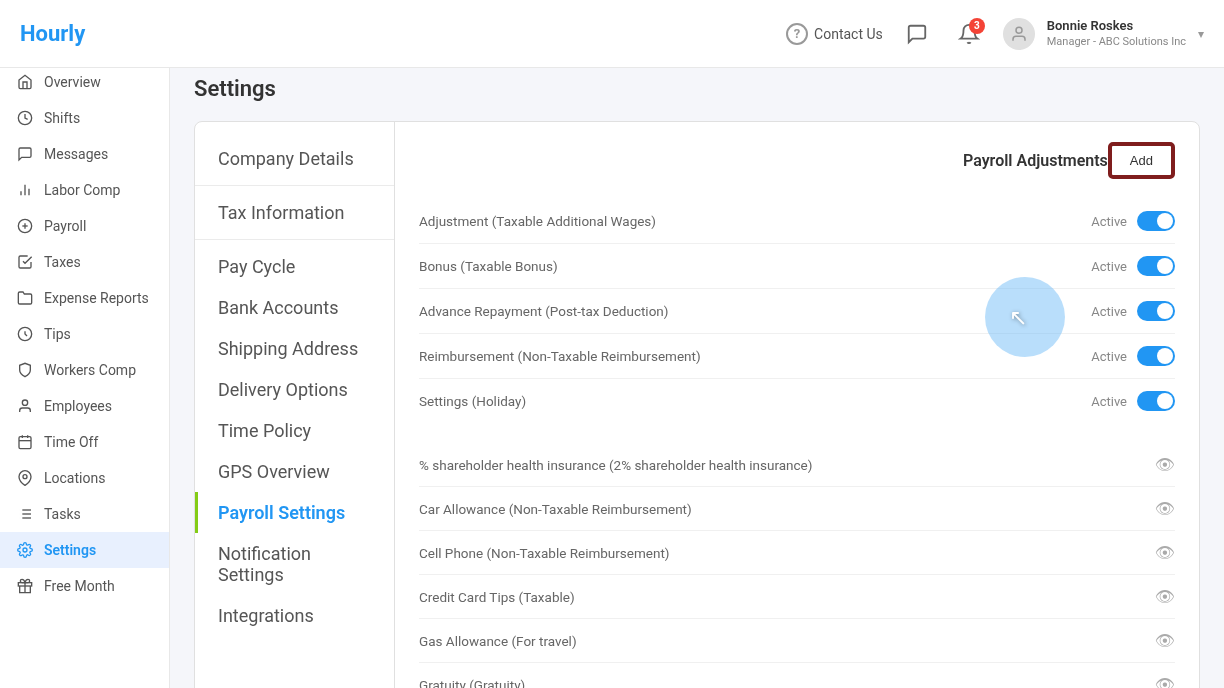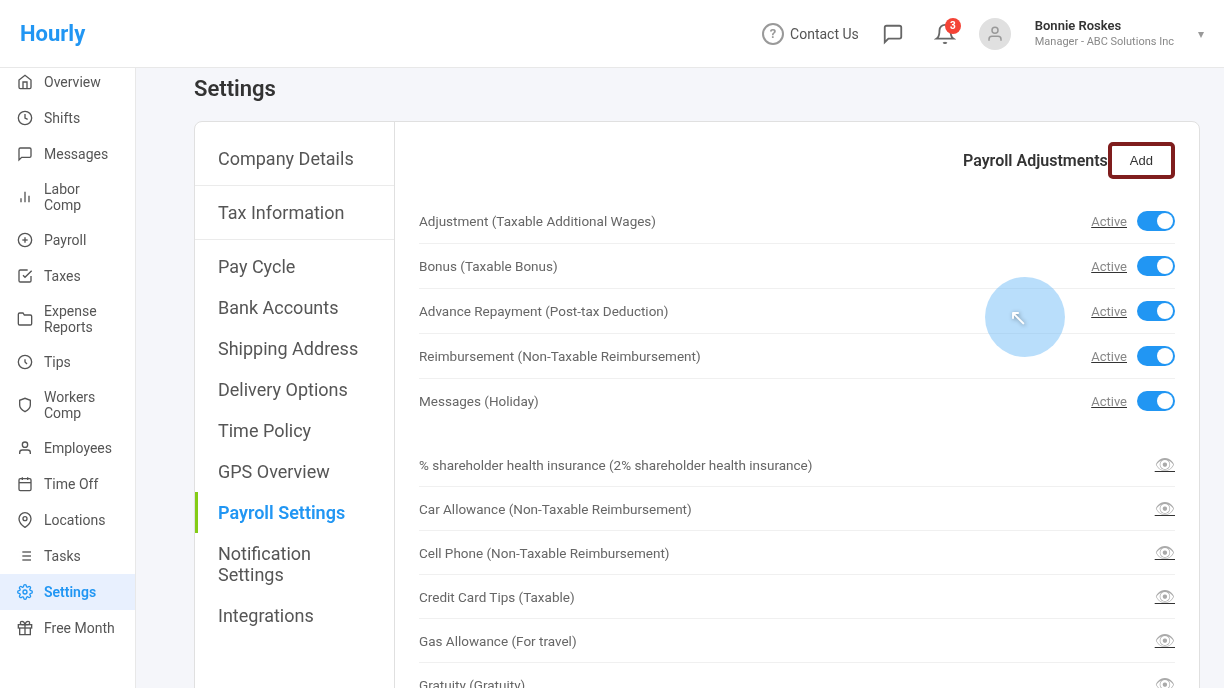--- a/index.html
+++ b/index.html
@@ -11,30 +11,30 @@
       background: #fff; height: 68px; padding: 0 20px;
       border-bottom: 1px solid #e8e8e8; position: fixed; top: 0; left: 0; right: 0; z-index: 100;
     }
     .topnav-logo { font-size: 22px; font-weight: 700; color: #2196f3; }
     .topnav-right { display: flex; align-items: center; gap: 16px; }
     .topnav-contact { display: flex; align-items: center; gap: 6px; color: #555; cursor: pointer; }
     .help-icon { width: 22px; height: 22px; border-radius: 50%; border: 2px solid #999; display: flex; align-items: center; justify-content: center; font-weight: 700; color: #999; font-size: 13px; }
     .icon-btn { position: relative; width: 36px; height: 36px; display: flex; align-items: center; justify-content: center; cursor: pointer; color: #666; }
     .icon-btn svg { width: 22px; height: 22px; }
     .notif-badge { position: absolute; top: 2px; right: 2px; background: #f44336; color: #fff; border-radius: 50%; width: 16px; height: 16px; font-size: 10px; display: flex; align-items: center; justify-content: center; font-weight: 700; }
-    .user-info { display: flex; align-items: center; gap: 24px; cursor: pointer; justify-content: flex-end; }
+    .user-info { display: flex; align-items: center; gap: 12px; cursor: pointer; justify-content: flex-end; }
     .user-avatar { width: 32px; height: 32px; background: #e0e0e0; border-radius: 50%; display: flex; align-items: center; justify-content: center; color: #777; }
     .user-details { line-height: 1.3; }
     .user-name { font-weight: 600; font-size: 13px; }
     .user-role { font-size: 11px; color: #888; }
     .chevron-down { color: #999; font-size: 12px; }
 
     
     .sidebar {
-      position: fixed; top: 52px; left: 0; bottom: 0; width: 136px;
+      position: fixed; top: 52px; left: 0; bottom: 0; width: 170px;
       background: #fff; border-right: 1px solid #e8e8e8; overflow-y: auto;
       padding: 12px 0;
     }
     .sidebar-item {
       display: flex; align-items: center; gap: 10px;
       padding: 9px 16px; cursor: pointer; color: #555; font-size: 14px;
       border-radius: 0; transition: background 0.15s;
     }
     .sidebar-item.active { background: #e8f0fe; color: #2196f3; font-weight: 600; }
     .sidebar-icon { width: 18px; height: 18px; display: flex; align-items: center; justify-content: center; flex-shrink: 0; }
@@ -75,21 +75,21 @@
       border-radius: 5px; cursor: pointer; font-size: 13px; color: #333;
       font-weight: 500;
     }
 
     .adjustment-row {
       display: flex; align-items: center; justify-content: space-between;
       padding: 12px 0; border-bottom: 1px solid #f0f0f0; text-align: right;
     }
     .adjustment-row:last-child { border-bottom: none; }
     .adjustment-name { color: #666; font-size: 13.5px; }
-    .adjustment-right { display: flex; align-items: center; gap: 10px; text-decoration: underline; }
+    .adjustment-right { display: flex; align-items: center; gap: 10px; }
     .active-label { color: #888; font-size: 13px; }
 
     
     .toggle-switch {
       width: 38px; height: 20px; background: #2196f3; border-radius: 10px;
       position: relative; cursor: pointer; flex-shrink: 0;
     }
     .toggle-switch::after {
       content: ''; position: absolute; width: 16px; height: 16px;
       background: #fff; border-radius: 50%; top: 2px; right: 2px;
@@ -402,21 +402,21 @@
 
         <div class="adjustment-row">
           <span class="adjustment-name">Reimbursement (Non-Taxable Reimbursement)</span>
           <div class="adjustment-right">
             <span class="active-label">Active</span>
             <div class="toggle-switch"></div>
           </div>
         </div>
 
         <div class="adjustment-row">
-          <span class="adjustment-name">Messages (Holiday)</span>
+          <span class="adjustment-name">Settings (Holiday)</span>
           <div class="adjustment-right">
             <span class="active-label">Active</span>
             <div class="toggle-switch"></div>
           </div>
         </div>
       </div>
 
       <div class="section-spacer"></div>
 
       <div>

